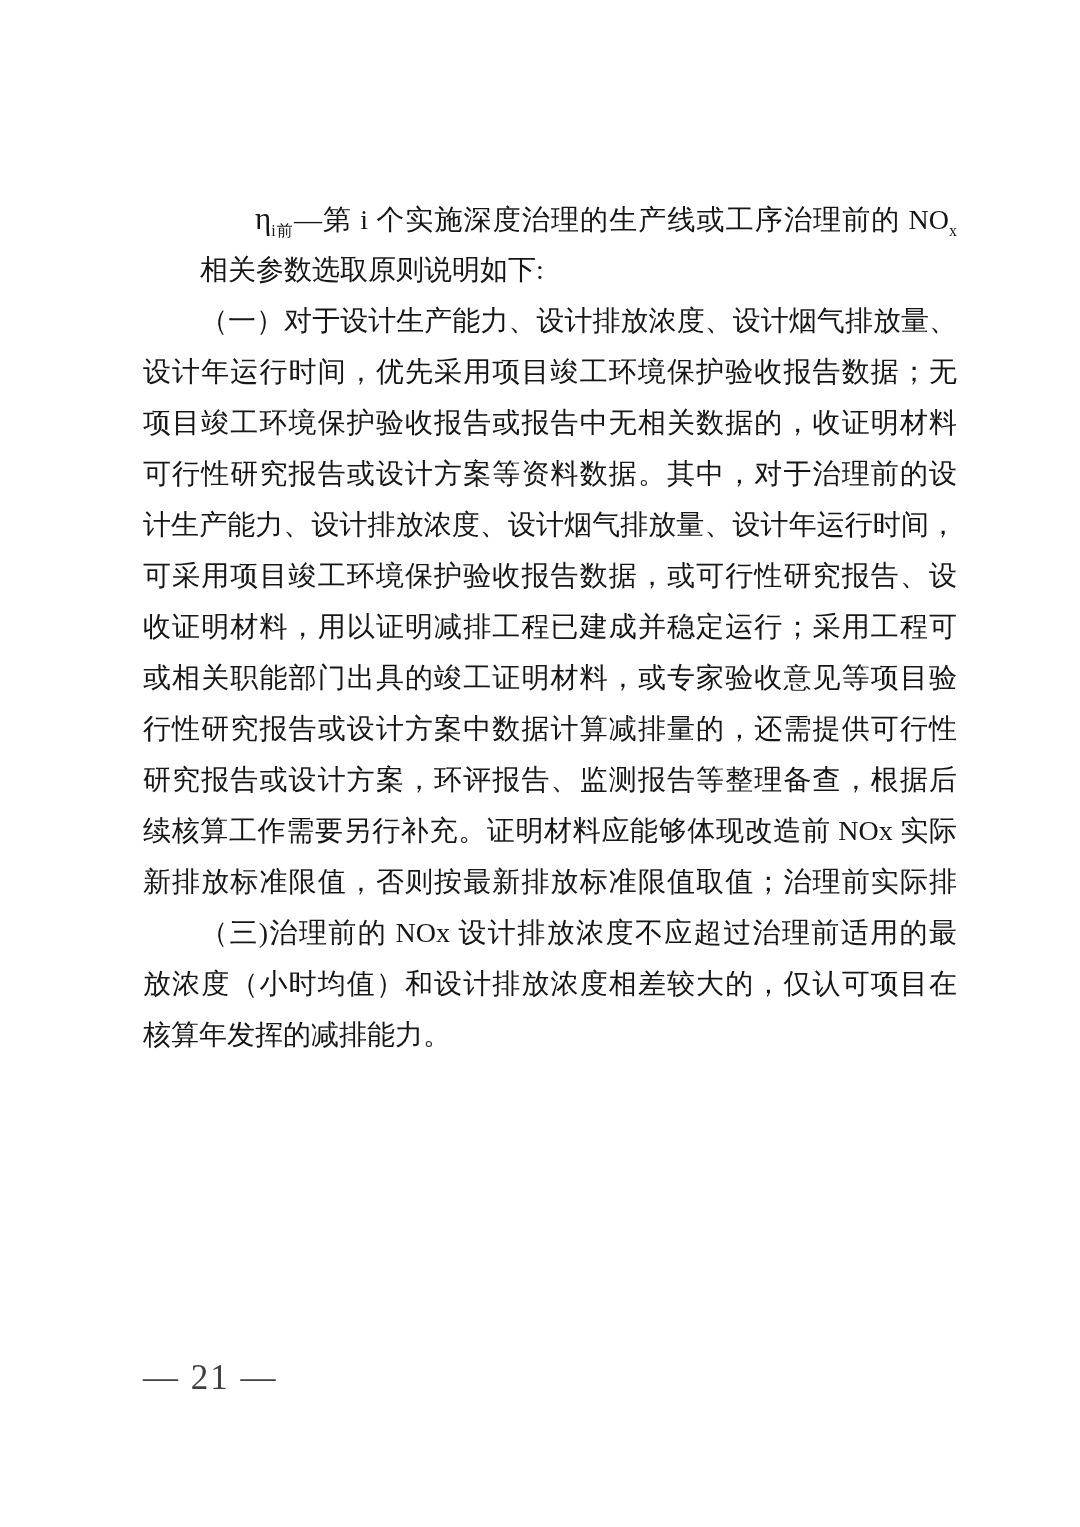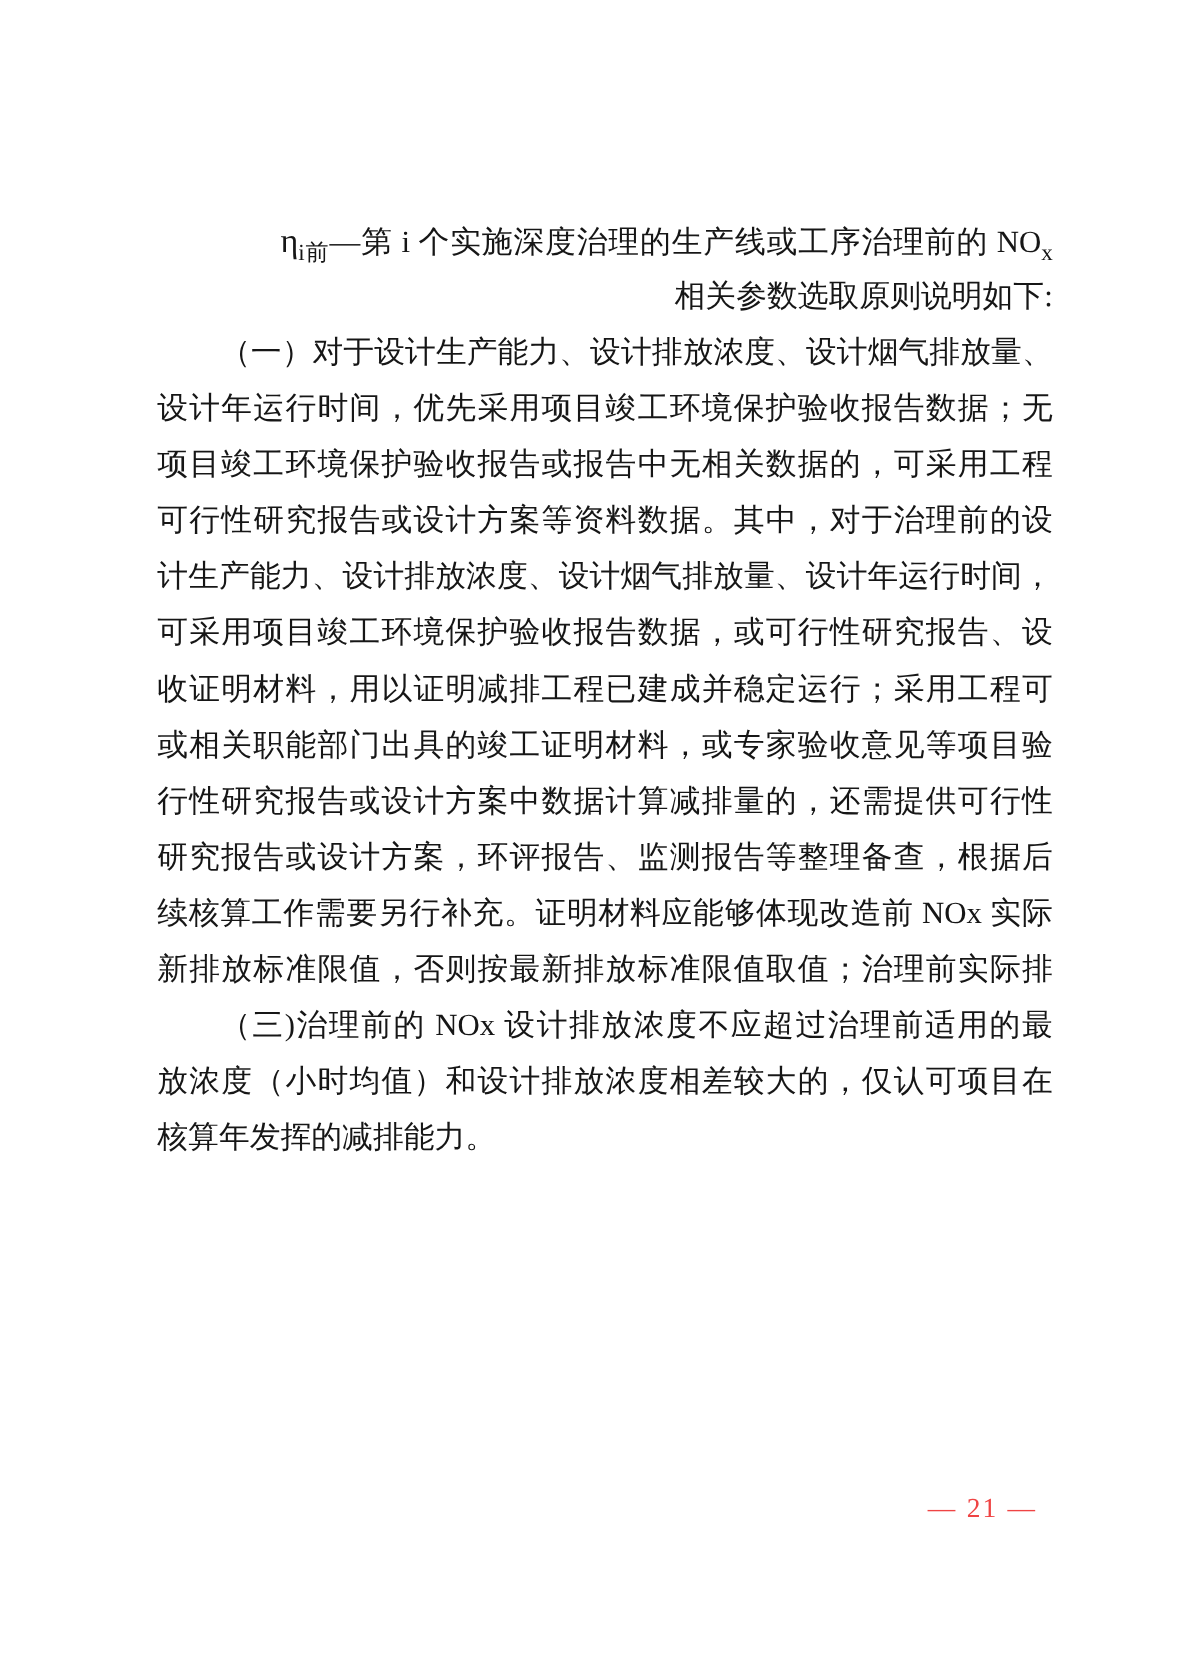--- a/index.html
+++ b/index.html
@@ -27,38 +27,37 @@
     color: #161616;
     font-family: "Liberation Serif", "DejaVu Serif", serif;
   }
   .just {
     text-align: justify;
     text-align-last: justify;
   }
   .left {
     text-align: left;
   }
-  .ind2 { text-indent: 57px; text-align: right; }
+  .ind2 { text-indent: 57px; }
   .indF { text-indent: 112px; }
   .eta {
     font-size: 31px;
   }
   .subs {
-    font-size: 21px;
+    font-size: 16px;
     position: relative;
     top: 7px;
   }
   .pagenum {
     position: absolute;
     top: 1358px;
     left: 143px;
     width: 800px;
-    text-align: right;
-    font-size: 25px;
-    color: #ef4444;
+    font-size: 35px;
+    color: #404040;
     font-family: "Liberation Serif", "DejaVu Serif", serif;
     letter-spacing: 2px;
   }
 </style>
 </head>
 <body>
 
 <div class="page">
   <main class="content">
 
@@ -66,21 +65,21 @@
       <div class="line just indF"><span class="eta">η</span><span class="subs">i前</span><span>—第 i 个实施深度治理的生产线或工序治理前的 NO</span><span class="subs">x</span></div>
     </section>
 
     <section>
       <div class="line left ind2">相关参数选取原则说明如下:</div>
     </section>
 
     <section>
       <div class="line just ind2">（一）对于设计生产能力、设计排放浓度、设计烟气排放量、</div>
       <div class="line just">设计年运行时间，优先采用项目竣工环境保护验收报告数据；无</div>
-      <div class="line just">项目竣工环境保护验收报告或报告中无相关数据的，可采用工程</div>
+      <div class="line just">项目竣工环境保护验收报告或报告中无相关数据的，收证明材料</div>
       <div class="line just">可行性研究报告或设计方案等资料数据。其中，对于治理前的设</div>
       <div class="line just">计生产能力、设计排放浓度、设计烟气排放量、设计年运行时间，</div>
       <div class="line just">可采用项目竣工环境保护验收报告数据，或可行性研究报告、设</div>
     </section>
 
     <section>
       <div class="line just">收证明材料，用以证明减排工程已建成并稳定运行；采用工程可</div>
       <div class="line just">或相关职能部门出具的竣工证明材料，或专家验收意见等项目验</div>
       <div class="line just">行性研究报告或设计方案中数据计算减排量的，还需提供可行性</div>
       <div class="line just">研究报告或设计方案，环评报告、监测报告等整理备查，根据后</div>

